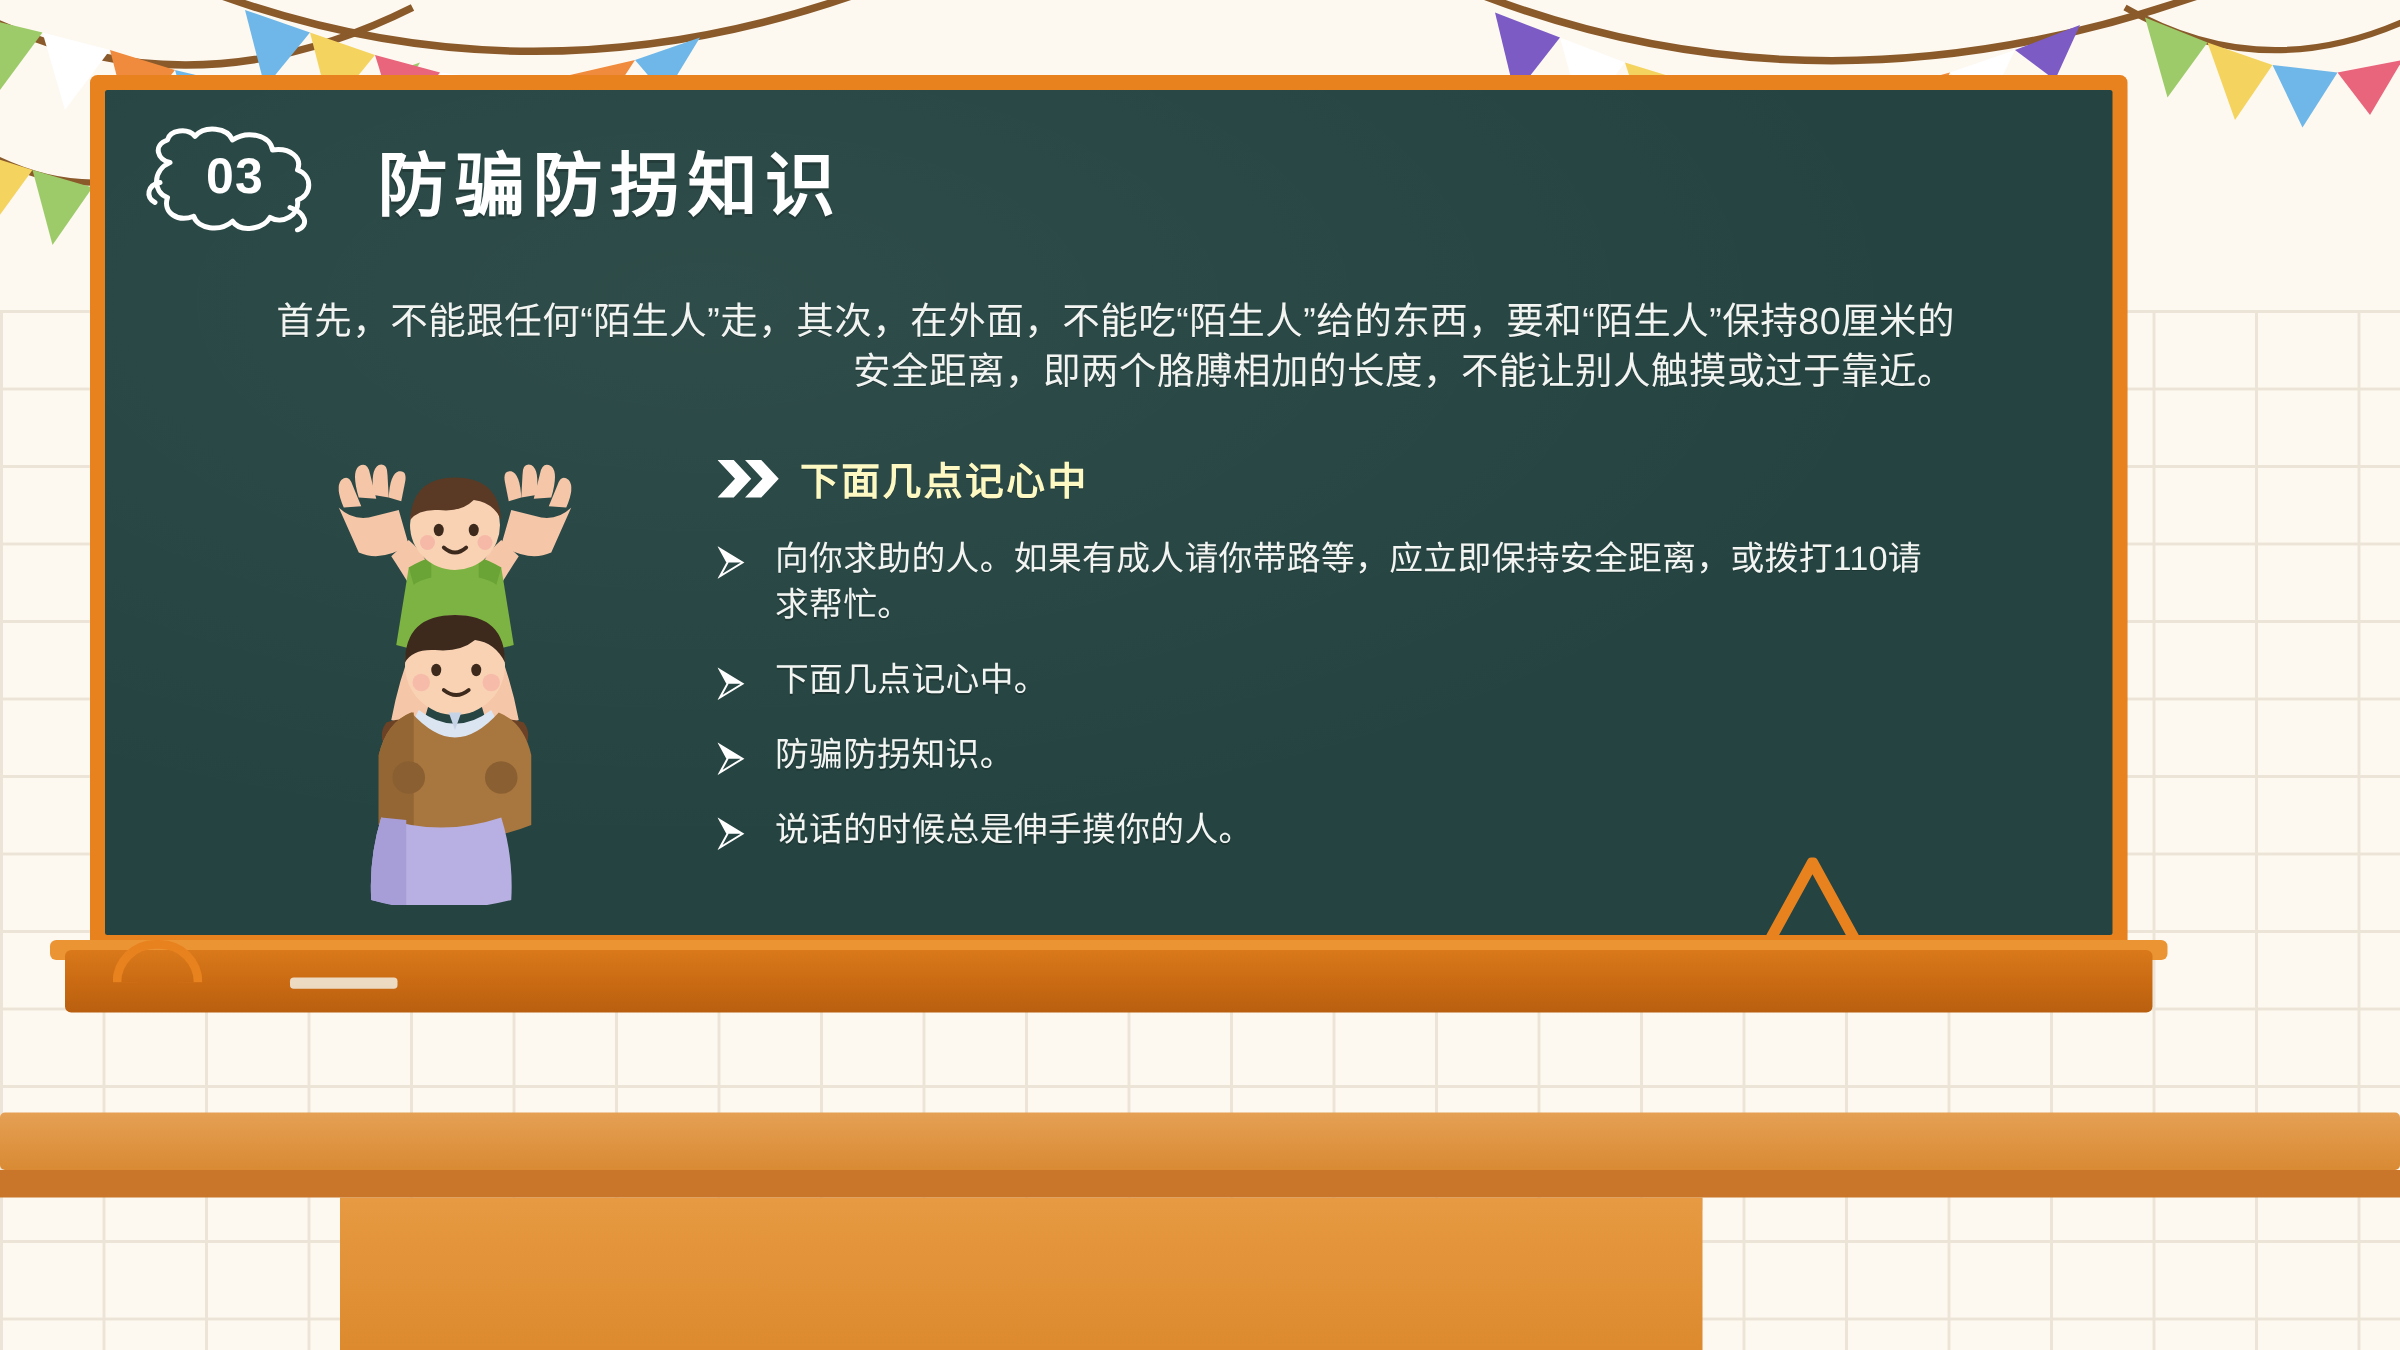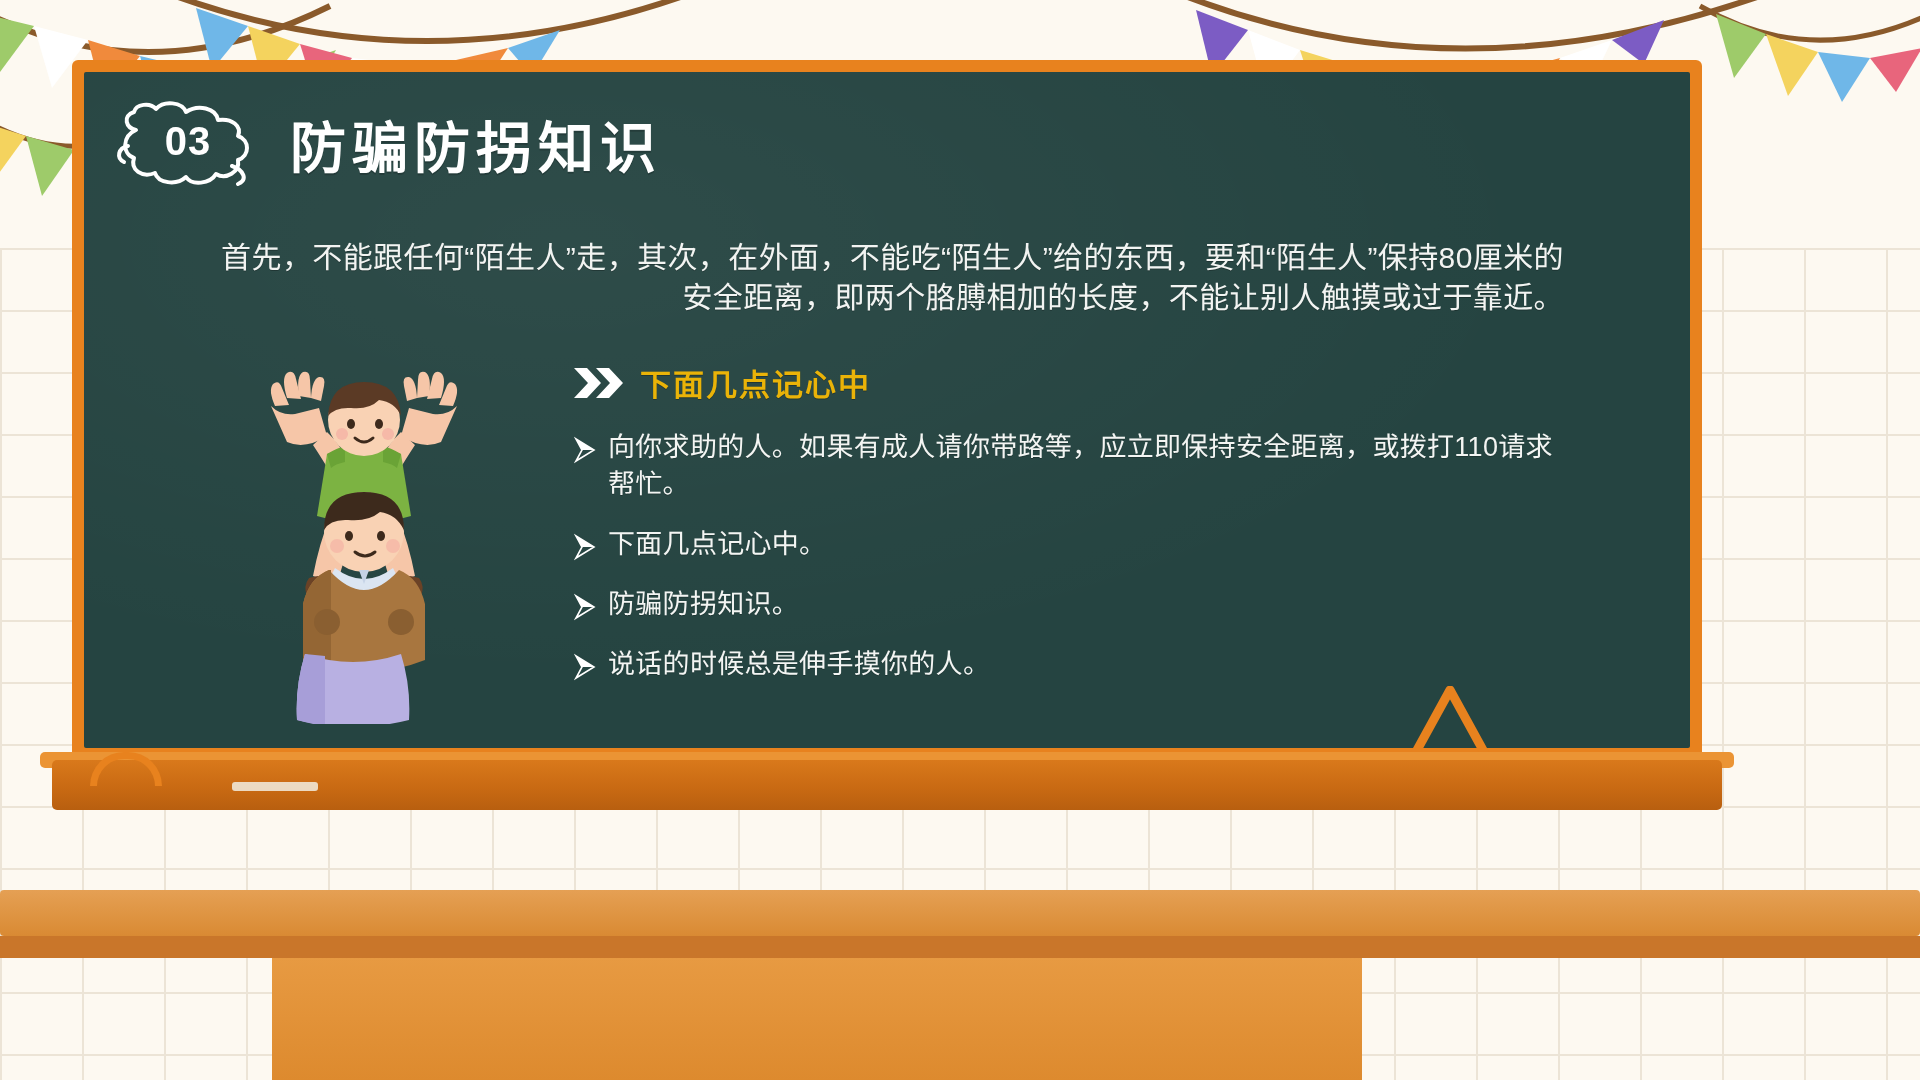--- a/index.html
+++ b/index.html
@@ -42,21 +42,21 @@
   #board{
     position:absolute;left:12px;top:12px;right:12px;bottom:12px;
     background:#254441;border-radius:2px;overflow:hidden;
   }
   #board:before{
     content:"";position:absolute;inset:0;
     background:radial-gradient(ellipse at 30% 25%, rgba(255,255,255,.045), rgba(0,0,0,0) 62%);
   }
 
   
-  #title-row{position:absolute;left:28px;top:28px;display:flex;align-items:center;gap:26px;}
+  #title-row{position:absolute;left:28px;top:28px;display:flex;align-items:center;gap:38px;}
   #badge-wrap{position:relative;width:152px;height:86px;}
   #badge-num{
     position:absolute;left:0;top:0;width:152px;height:86px;
     display:flex;align-items:center;justify-content:center;
     color:#ffffff;font-size:40px;font-weight:bold;letter-spacing:1px;
     padding-bottom:4px;box-sizing:border-box;
   }
   #title-text{
     color:#ffffff;font-size:56px;font-weight:bold;letter-spacing:6px;
     text-shadow:0 2px 0 rgba(0,0,0,.18);
@@ -72,26 +72,26 @@
   }
 
   
   #illus{position:absolute;left:125px;top:282px;width:310px;height:370px;}
 
   
   #content{position:absolute;left:490px;top:288px;width:985px;}
   #subhead{display:flex;align-items:center;gap:14px;margin-bottom:24px;}
   #subhead-icon{flex:0 0 auto;display:block;}
   #subhead-text{
-    color:#eab308;font-size:31px;font-weight:bold;letter-spacing:2px;
+    color:#fef9c3;font-size:31px;font-weight:bold;letter-spacing:2px;
     text-shadow:0 1px 0 rgba(0,0,0,.25);
   }
   ul#points{list-style:none;margin:0;padding:0;}
   ul#points li{
-    display:flex;align-items:flex-start;gap:12px;
+    display:flex;align-items:flex-start;gap:24px;
     margin-bottom:22px;
   }
   .bmark{
     flex:0 0 auto;width:22px;height:34px;display:block;margin-top:4px;
   }
   .btxt{
     color:#f3f5f3;font-size:27px;line-height:1.38;letter-spacing:.3px;
     text-shadow:0 1px 0 rgba(0,0,0,.22);
   }
 

